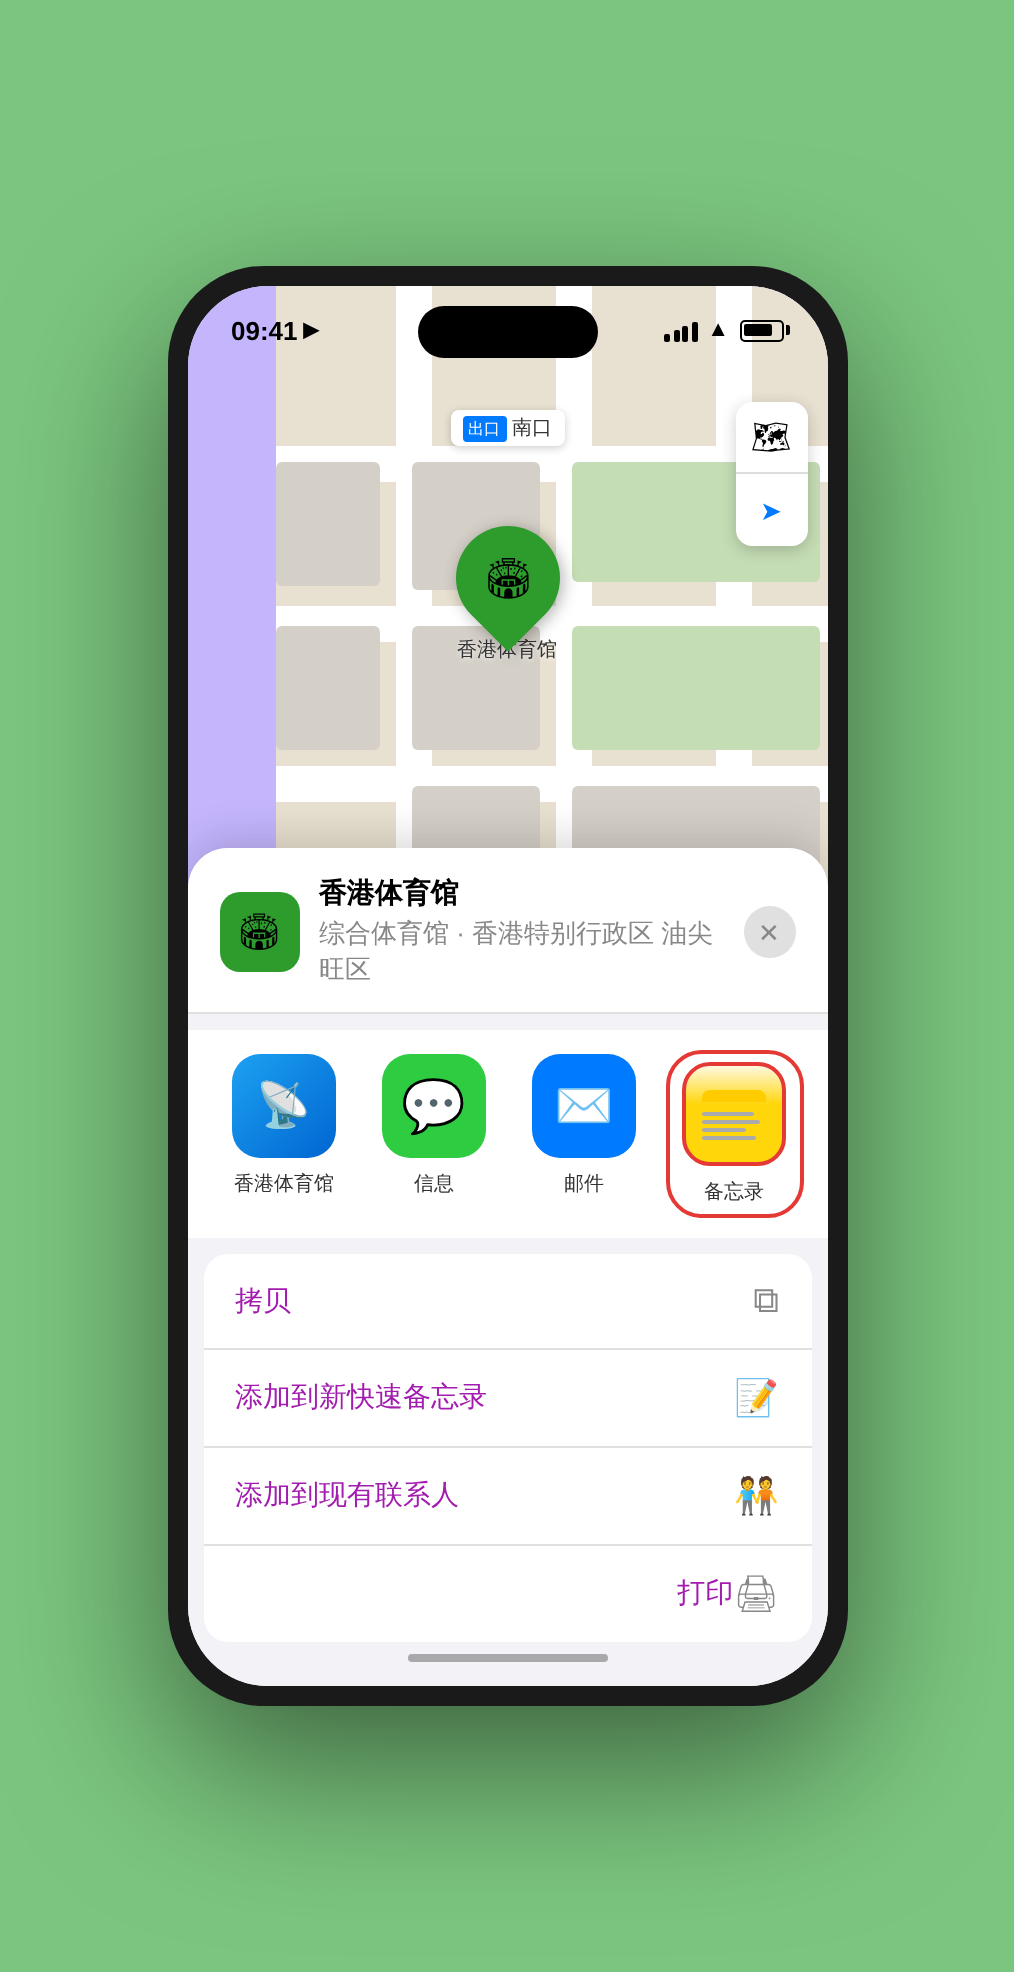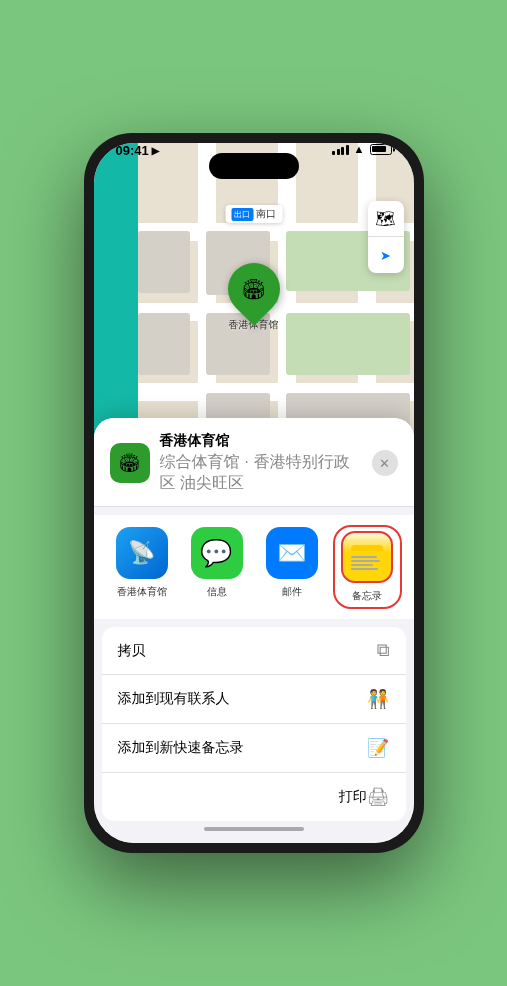--- a/index.html
+++ b/index.html
@@ -41,21 +41,21 @@
       z-index: 100;
     }
     
     .status-bar {
       position: absolute;
       top: 0;
       left: 0;
       right: 0;
       height: 50px;
       display: flex;
-      align-items: flex-start;
+      align-items: center;
       justify-content: space-between;
       padding: 0 22px 6px;
       z-index: 99;
     }
     .status-time {
       font-size: 13px;
       font-weight: 600;
       color: #000;
       display: flex;
       align-items: center;
@@ -106,21 +106,21 @@
       border-radius: 1px;
     }
 
     
     .map-area {
       position: absolute;
       top: 0;
       left: 0;
       right: 0;
       height: 370px;
-      background: #14b8a6;
+      background: #c4b5fd;
       overflow: hidden;
       padding-left: 44px;
     }
     .map-bg {
       width: 100%;
       height: 100%;
       position: relative;
       background: #e8e0d0;
     }
     
@@ -260,21 +260,21 @@
       font-size: 18px;
       flex-shrink: 0;
     }
     .venue-info { flex: 1; }
     .venue-name {
       font-size: 14px;
       font-weight: 600;
       color: #000;
     }
     .venue-subtitle {
-      font-size: 16px;
+      font-size: 13px;
       color: #888;
       margin-top: 2px;
     }
     .close-btn {
       width: 26px;
       height: 26px;
       border-radius: 50%;
       background: #e0e0e0;
       display: flex;
       align-items: center;
@@ -338,21 +338,21 @@
       display: flex;
       align-items: center;
       justify-content: space-between;
       padding: 13px 16px;
       border-bottom: 0.5px solid #e0e0e0;
       cursor: pointer;
     }
     .action-item:last-child { border-bottom: none; justify-content: flex-end; }
     .action-text {
       font-size: 14px;
-      color: #000000;
+      color: #a21caf;
     }
     .action-icon {
       font-size: 18px;
       color: #888;
     }
 
     
     .home-indicator {
       width: 100px;
       height: 4px;
@@ -486,26 +486,26 @@
           
         </div>
       </div>
 
       <div class="action-list">
         <div class="action-item">
           <span class="action-text">拷贝</span>
           <span class="action-icon">⧉</span>
         </div>
         <div class="action-item">
+          <span class="action-text">添加到新快速备忘录</span>
+          <span class="action-icon">📝</span>
+        </div>
+        <div class="action-item">
           <span class="action-text">添加到现有联系人</span>
           <span class="action-icon">🧑‍🤝‍🧑</span>
-        </div>
-        <div class="action-item">
-          <span class="action-text">添加到新快速备忘录</span>
-          <span class="action-icon">📝</span>
         </div>
         <div class="action-item">
           <span class="action-text">打印</span>
           <span class="action-icon">🖨</span>
         </div>
       </div>
 
       <div class="home-indicator"></div>
     </div>
   </div>

